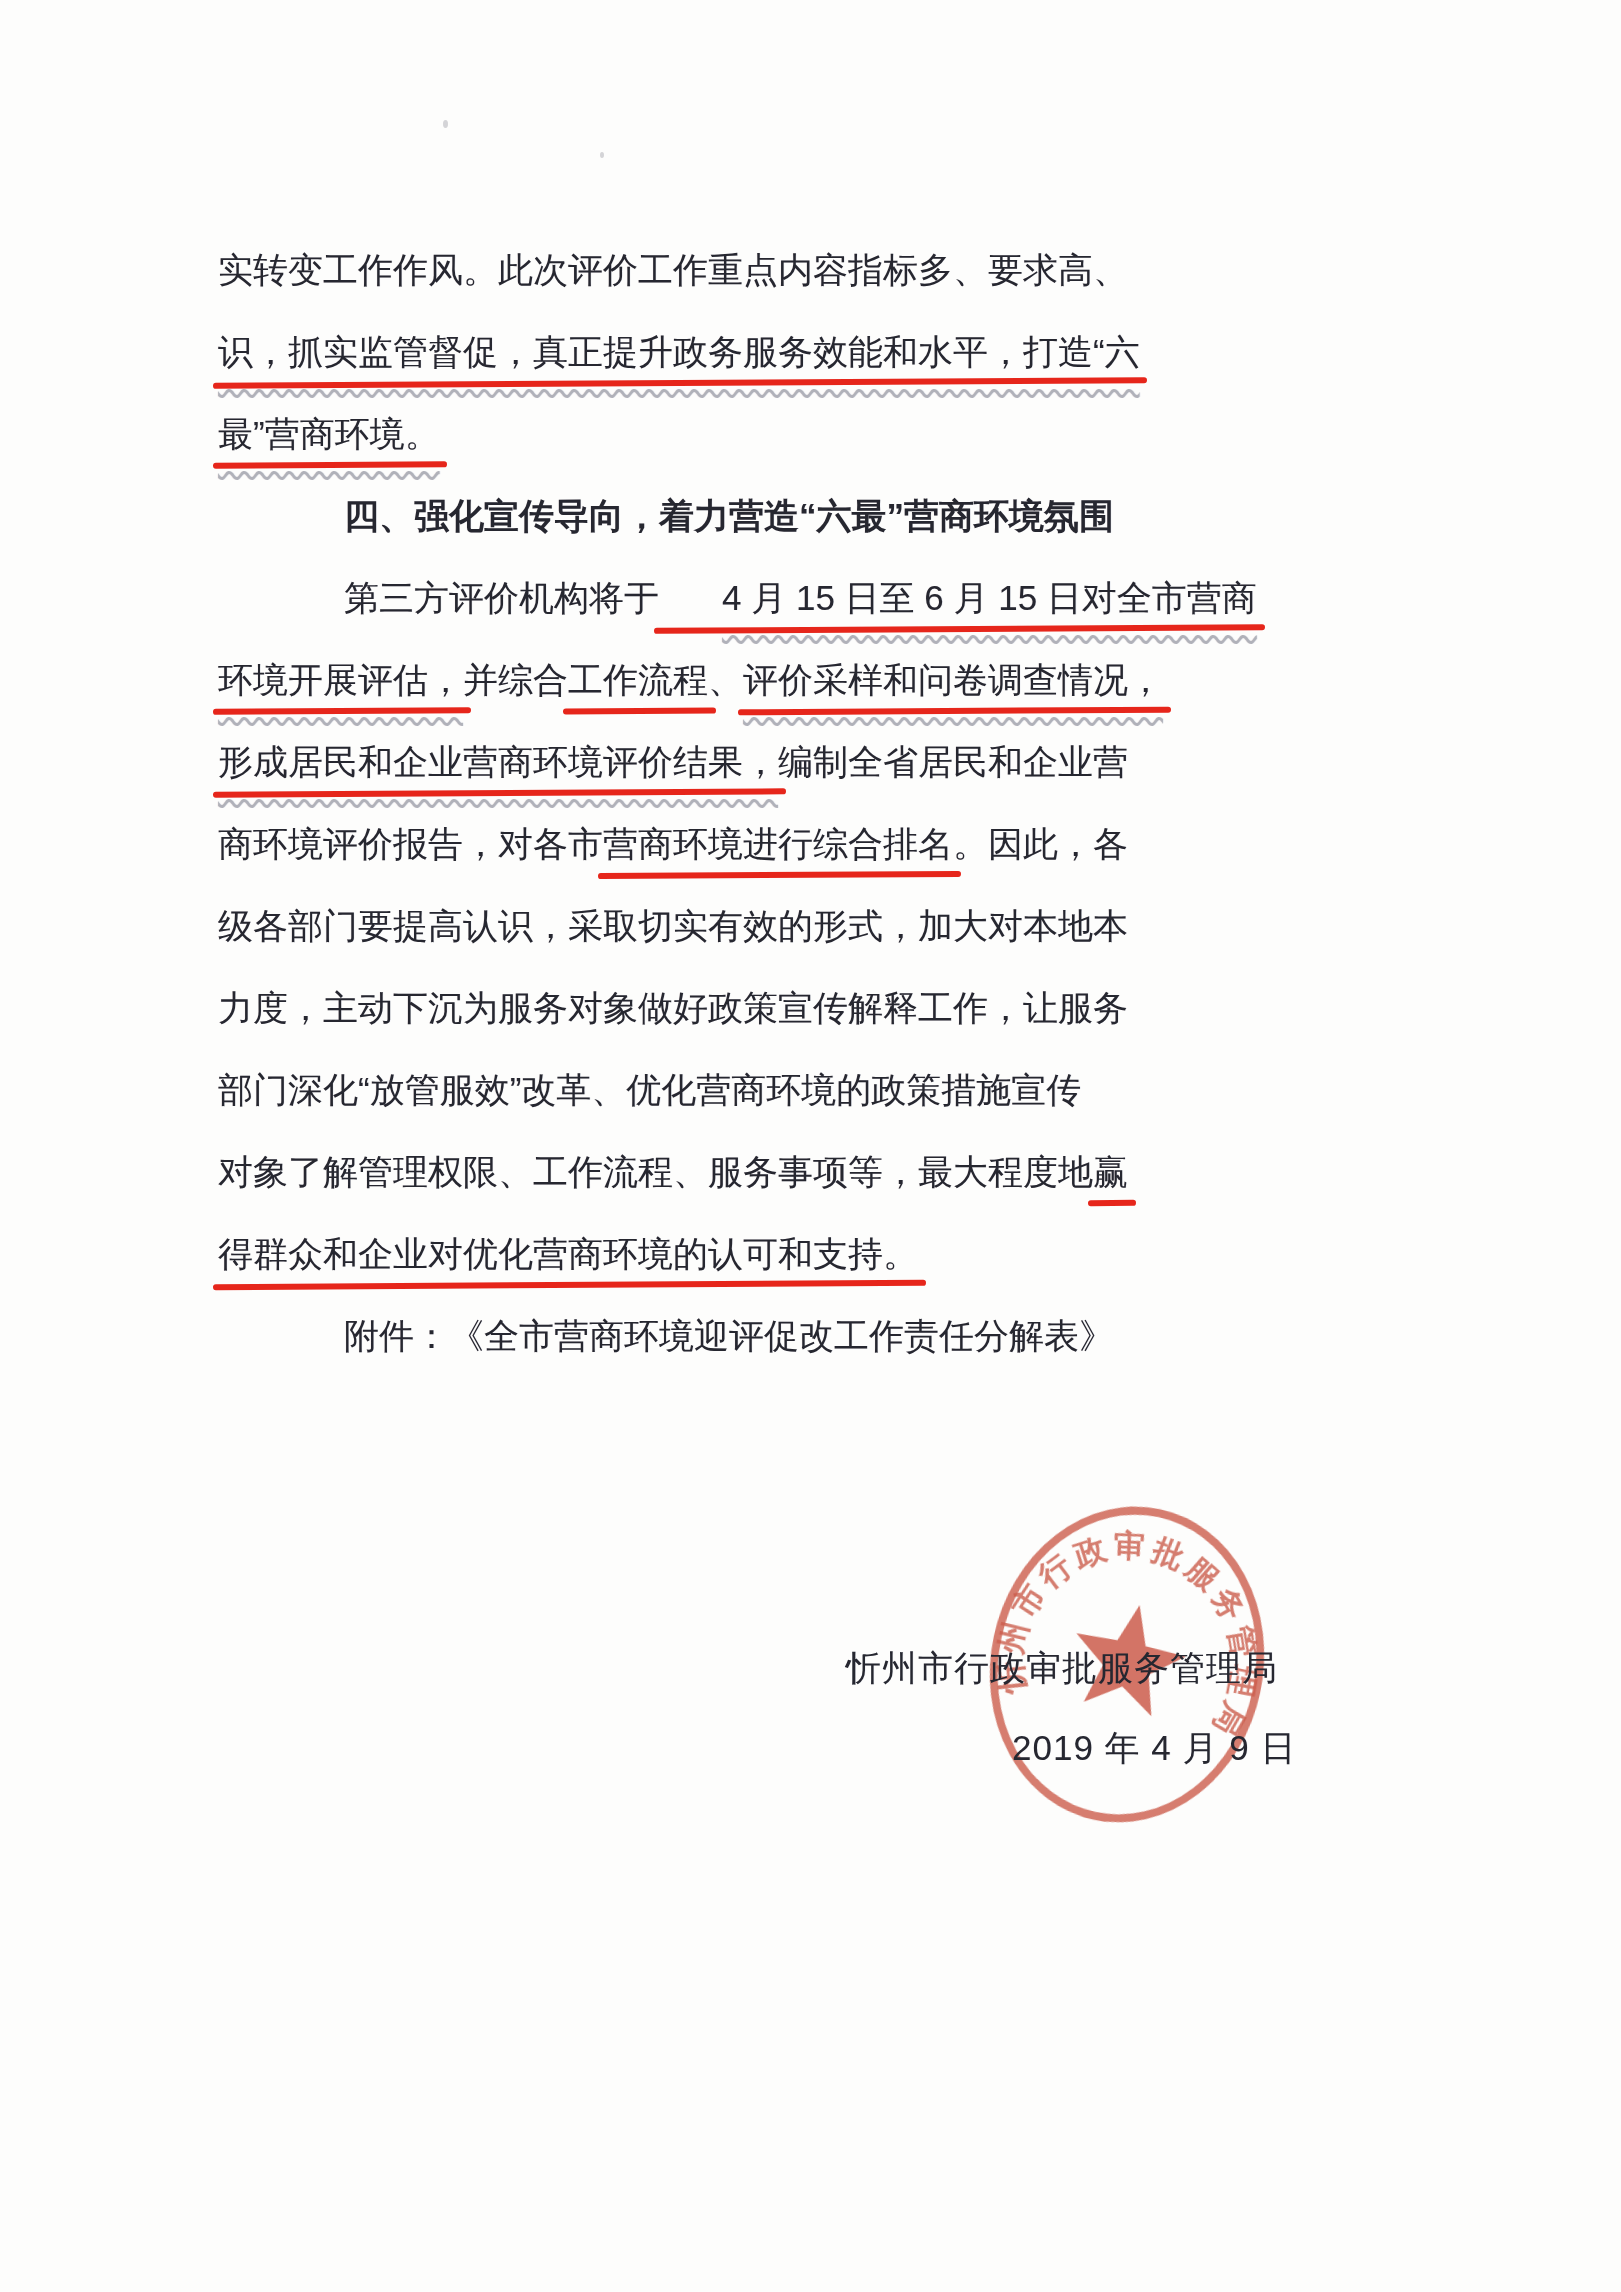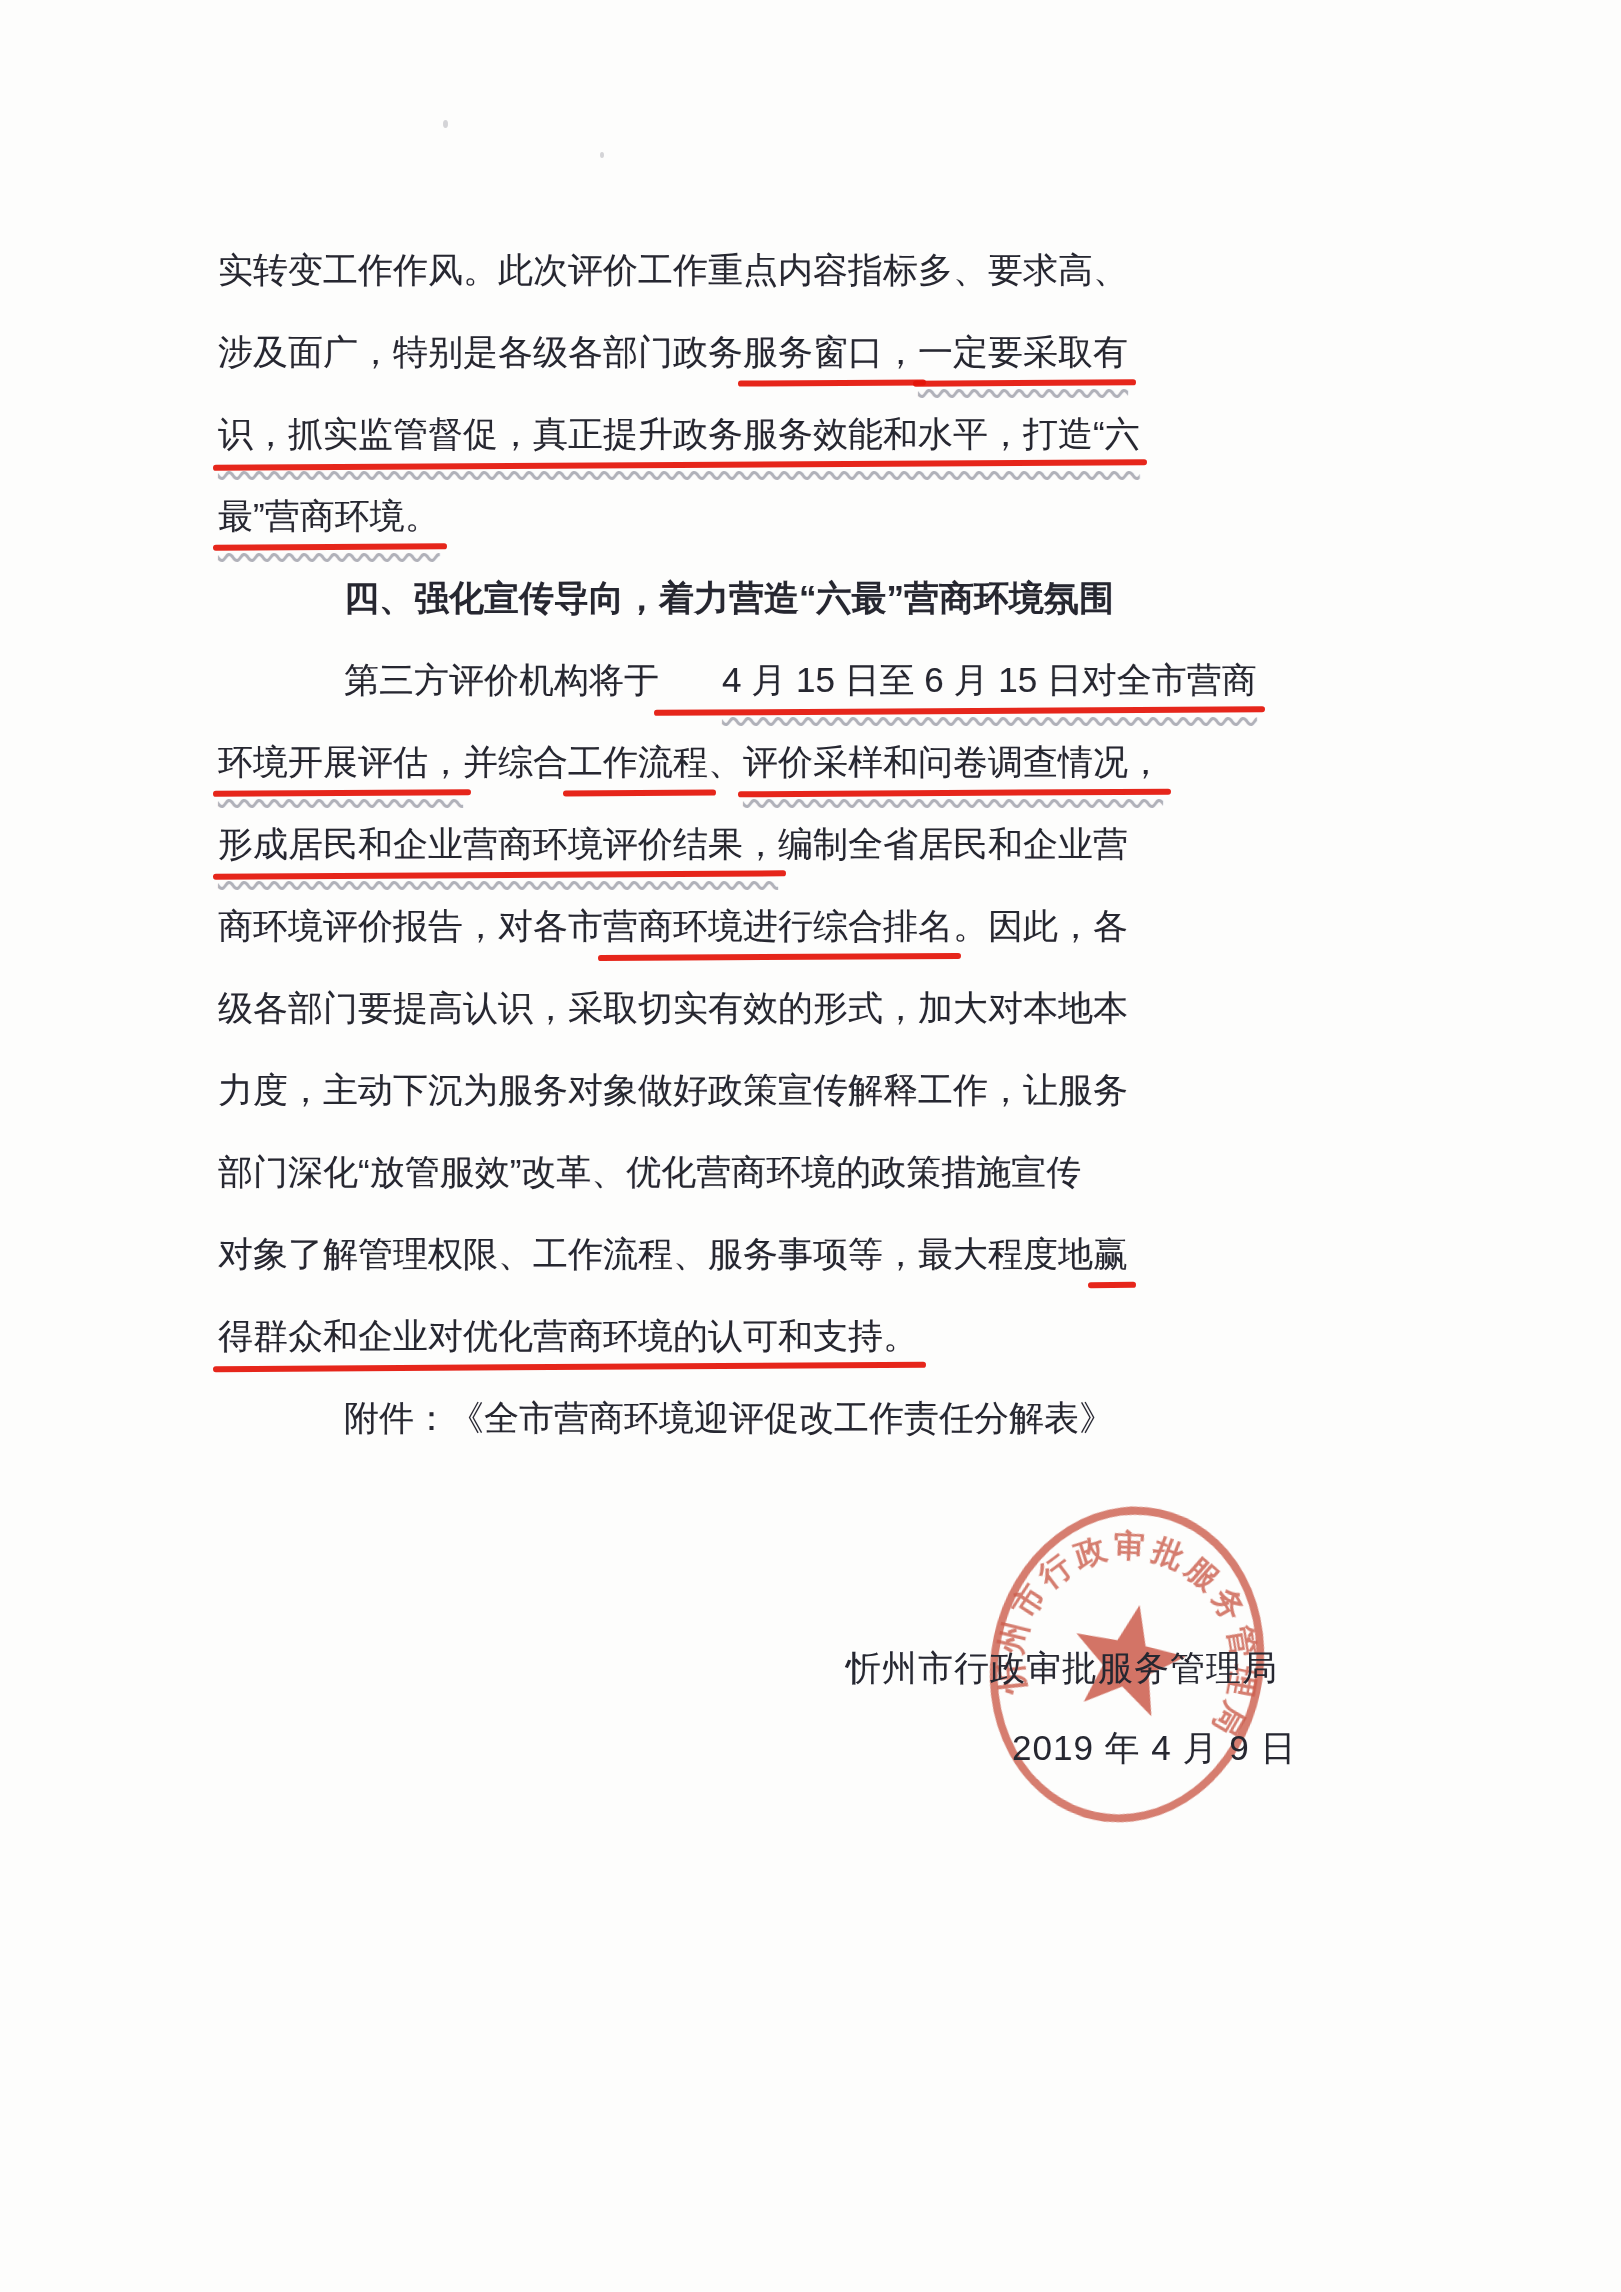--- a/index.html
+++ b/index.html
@@ -92,21 +92,20 @@
     <ellipse class="ring" cx="150" cy="170" rx="135" ry="158"></ellipse>
     <path class="star" d="M150,108 L164.7,147.8 L207.1,149.5 L173.8,175.7 L185.3,216.5 L150,193 L114.7,216.5 L126.2,175.7 L92.9,149.5 L135.3,147.8 Z"></path>
     <path id="sealArc" d="M56.5,222 A108,108 0 1 1 243.5,222" fill="none"></path>
     <text>
       <textPath href="#sealArc" startOffset="4">忻州市行政审批服务管理局</textPath>
     </text>
   </svg>
 
   <div class="text-col">
       <div class="line"><span class="run">实转变工作作风。此次评价工作重点内容指标多、要求高、</span></div>
-      <div class="line"><span class="run">涉及面广，特别是各级各部门政务</span><span class="run u">服务窗口，</span><span class="run u p">一定要采取有</span></div>
       <div class="line"><span class="run u p">识，抓实监管督促，真正提升政务服务效能和水平，打造“六</span></div>
       <div class="line"><span class="run u p">最”营商环境。</span></div>
       <div class="line heading indent"><span class="run">四、强化宣传导向，着力营造“六最”营商环境氛围</span></div>
       <div class="line indent"><span class="run">第三方评价机构将于 </span><span class="run u p">4 月 15 日至 6 月 15 日对全市营商</span></div>
       <div class="line"><span class="run u p">环境开展评估，</span><span class="run">并综合</span><span class="run u">工作流程</span><span class="run">、</span><span class="run u p">评价采样和问卷调查情况，</span></div>
       <div class="line"><span class="run u p">形成居民和企业营商环境评价结果，</span><span class="run">编制全省居民和企业营</span></div>
       <div class="line"><span class="run">商环境评价报告，对各市</span><span class="run u">营商环境进行综合排名</span><span class="run">。因此，各</span></div>
       <div class="line"><span class="run">级各部门要提高认识，采取切实有效的形式，加大对本地本</span></div>
       <div class="line"><span class="run">力度，主动下沉为服务对象做好政策宣传解释工作，让服务</span></div>
       <div class="line"><span class="run">部门深化“放管服效”改革、优化营商环境的政策措施宣传</span></div>

